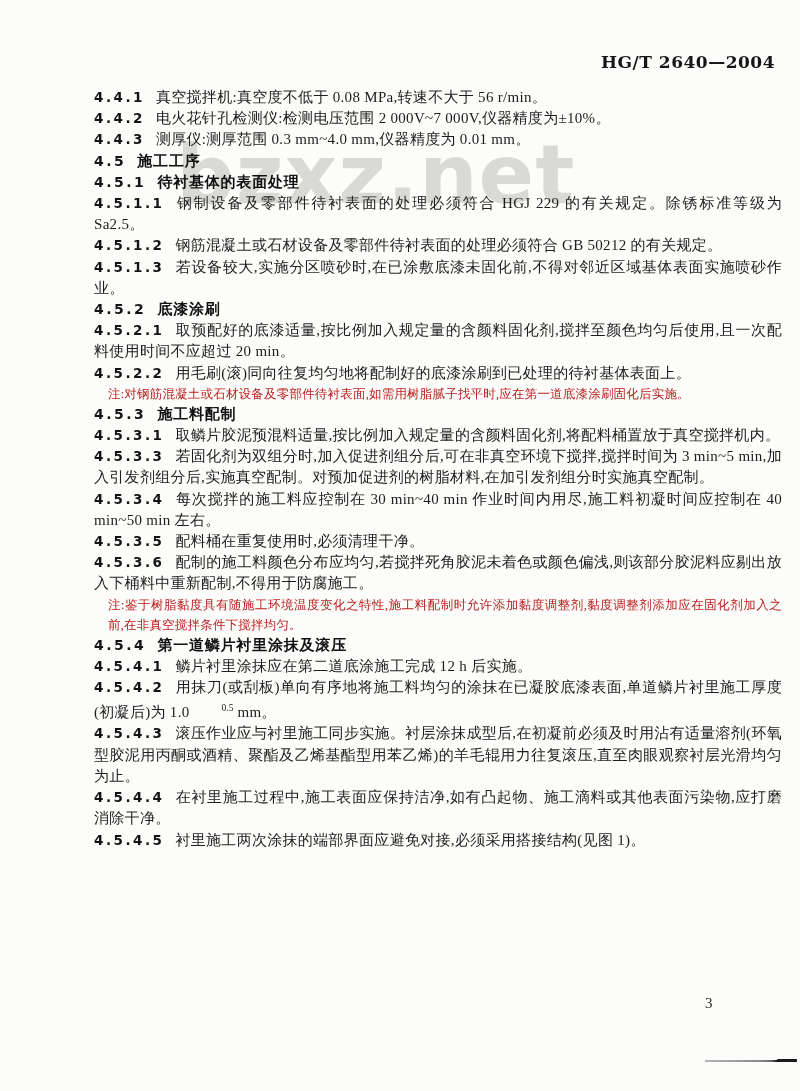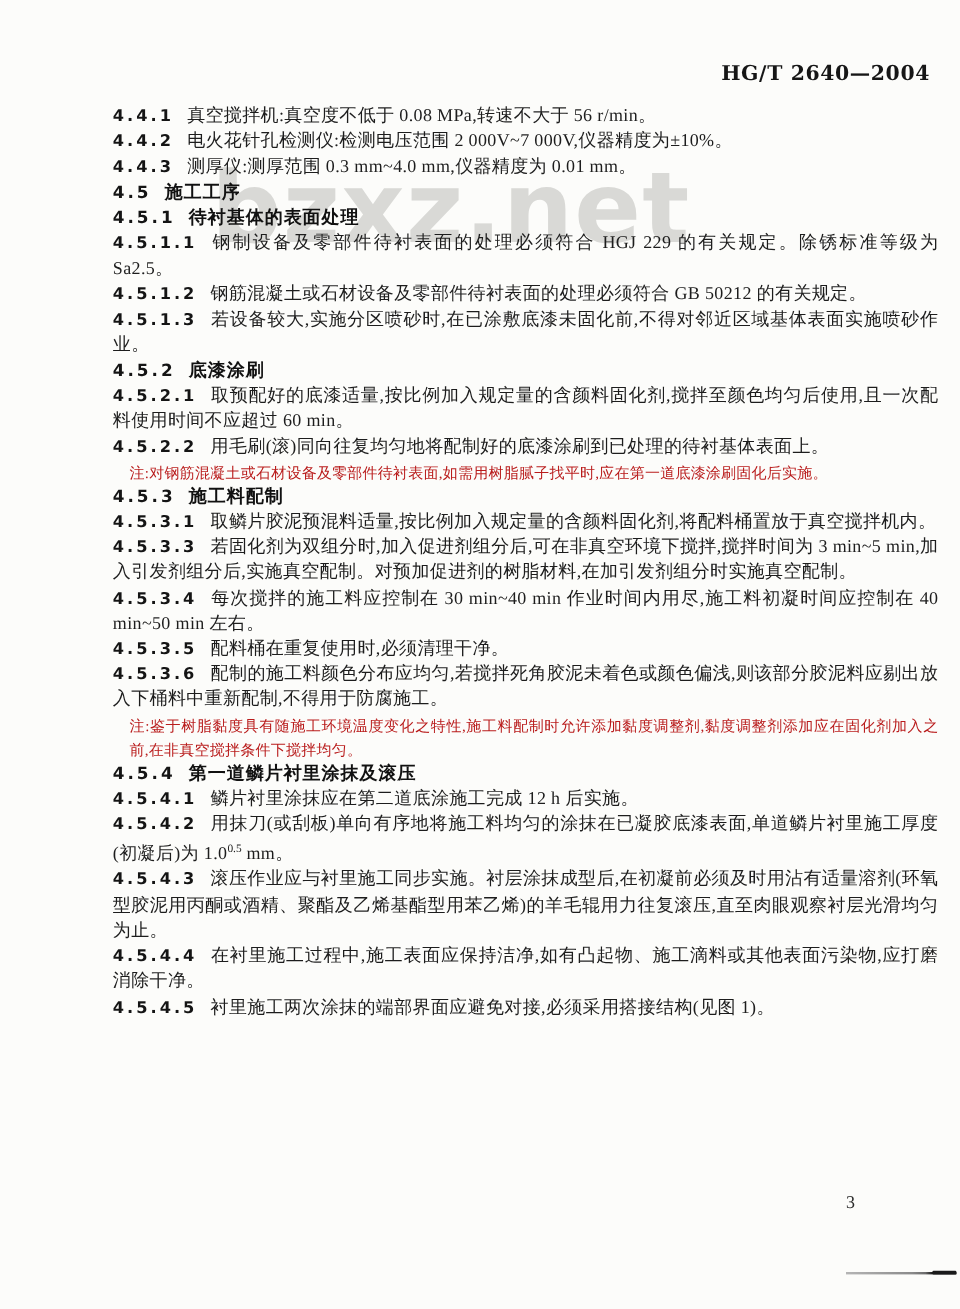--- a/index.html
+++ b/index.html
@@ -61,21 +61,21 @@
   .num {
     font-family: "DejaVu Sans", "Liberation Sans", sans-serif;
     font-weight: bold;
     font-size: 13.5px;
     letter-spacing: 2.5px;
     margin-right: 11px;
     color: #141414;
     white-space: nowrap;
   }
   .heading .num { font-size: 14px; }
-  sup { font-size: 9.5px; letter-spacing: 0; }
+  sup { font-size: 9.5px; letter-spacing: 0; padding-left: 32px; }
   .page-number {
     position: absolute;
     left: 705px;
     top: 995px;
     font-size: 15px;
     color: #2a2a2a;
     z-index: 1;
   }
   .scan-line {
     position: absolute;
@@ -106,21 +106,21 @@
   <div class="doc-body" id="doc-body">
       <p class="clause"><span class="num">4.4.1</span><span>真空搅拌机:真空度不低于 0.08 MPa,转速不大于 56 r/min。</span></p>
       <p class="clause"><span class="num">4.4.2</span><span>电火花针孔检测仪:检测电压范围 2 000V~7 000V,仪器精度为±10%。</span></p>
       <p class="clause"><span class="num">4.4.3</span><span>测厚仪:测厚范围 0.3 mm~4.0 mm,仪器精度为 0.01 mm。</span></p>
       <p class="heading"><span class="num">4.5</span><span>施工工序</span></p>
       <p class="heading"><span class="num">4.5.1</span><span>待衬基体的表面处理</span></p>
       <p class="clause"><span class="num">4.5.1.1</span><span>钢制设备及零部件待衬表面的处理必须符合 HGJ 229 的有关规定。除锈标准等级为 Sa2.5。</span></p>
       <p class="clause"><span class="num">4.5.1.2</span><span>钢筋混凝土或石材设备及零部件待衬表面的处理必须符合 GB 50212 的有关规定。</span></p>
       <p class="clause"><span class="num">4.5.1.3</span><span>若设备较大,实施分区喷砂时,在已涂敷底漆未固化前,不得对邻近区域基体表面实施喷砂作业。</span></p>
       <p class="heading"><span class="num">4.5.2</span><span>底漆涂刷</span></p>
-      <p class="clause"><span class="num">4.5.2.1</span><span>取预配好的底漆适量,按比例加入规定量的含颜料固化剂,搅拌至颜色均匀后使用,且一次配料使用时间不应超过 60 min。</span></p>
+      <p class="clause"><span class="num">4.5.2.1</span><span>取预配好的底漆适量,按比例加入规定量的含颜料固化剂,搅拌至颜色均匀后使用,且一次配料使用时间不应超过 20 min。</span></p>
       <p class="clause"><span class="num">4.5.2.2</span><span>用毛刷(滚)同向往复均匀地将配制好的底漆涂刷到已处理的待衬基体表面上。</span></p>
       <p class="note"><span>注:对钢筋混凝土或石材设备及零部件待衬表面,如需用树脂腻子找平时,应在第一道底漆涂刷固化后实施。</span></p>
       <p class="heading"><span class="num">4.5.3</span><span>施工料配制</span></p>
       <p class="clause"><span class="num">4.5.3.1</span><span>取鳞片胶泥预混料适量,按比例加入规定量的含颜料固化剂,将配料桶置放于真空搅拌机内。</span></p>
       <p class="clause"><span class="num">4.5.3.3</span><span>若固化剂为双组分时,加入促进剂组分后,可在非真空环境下搅拌,搅拌时间为 3 min~5 min,加入引发剂组分后,实施真空配制。对预加促进剂的树脂材料,在加引发剂组分时实施真空配制。</span></p>
       <p class="clause"><span class="num">4.5.3.4</span><span>每次搅拌的施工料应控制在 30 min~40 min 作业时间内用尽,施工料初凝时间应控制在 40 min~50 min 左右。</span></p>
       <p class="clause"><span class="num">4.5.3.5</span><span>配料桶在重复使用时,必须清理干净。</span></p>
       <p class="clause"><span class="num">4.5.3.6</span><span>配制的施工料颜色分布应均匀,若搅拌死角胶泥未着色或颜色偏浅,则该部分胶泥料应剔出放入下桶料中重新配制,不得用于防腐施工。</span></p>
       <p class="note"><span>注:鉴于树脂黏度具有随施工环境温度变化之特性,施工料配制时允许添加黏度调整剂,黏度调整剂添加应在固化剂加入之前,在非真空搅拌条件下搅拌均匀。</span></p>
       <p class="heading"><span class="num">4.5.4</span><span>第一道鳞片衬里涂抹及滚压</span></p>

